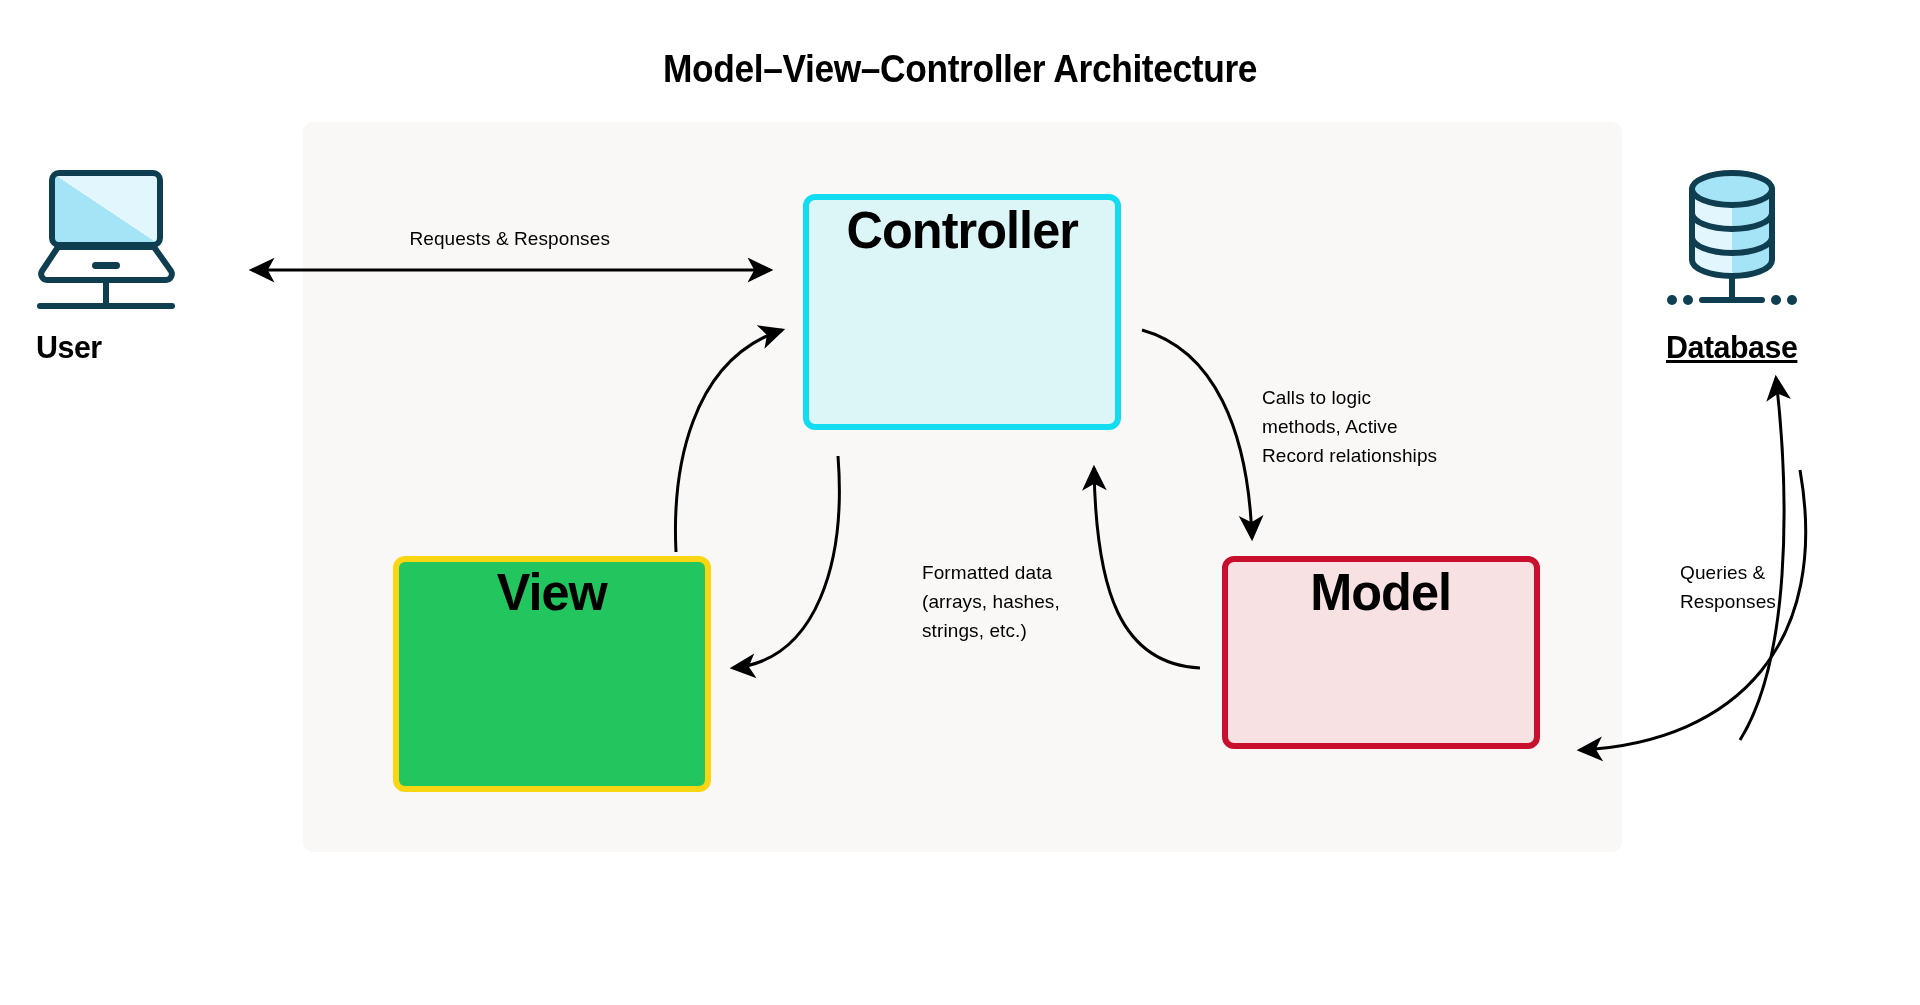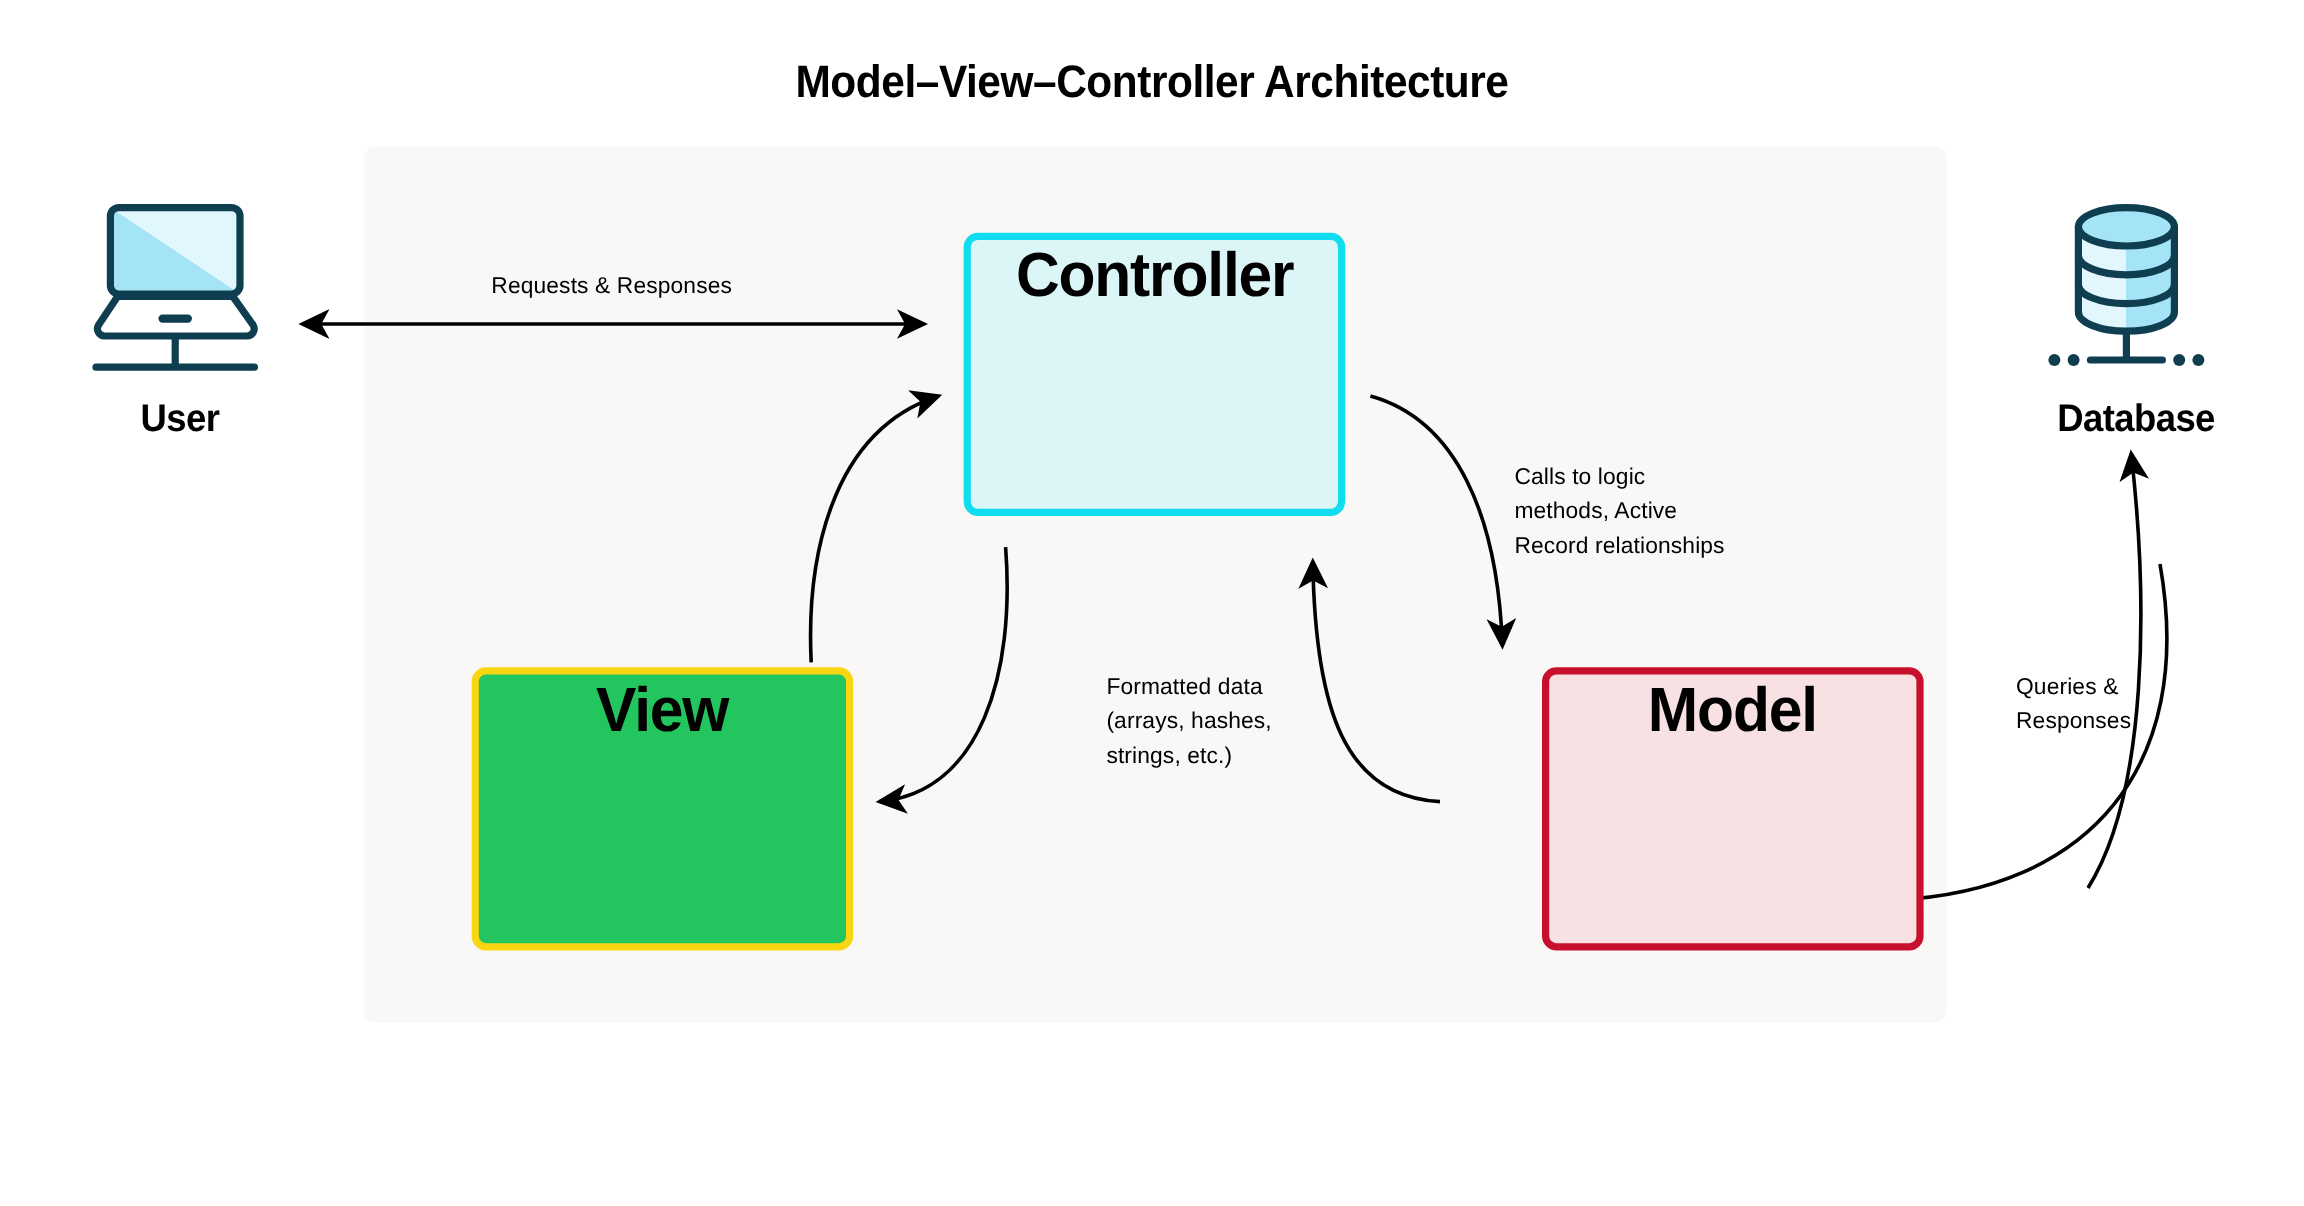--- a/index.html
+++ b/index.html
@@ -74,35 +74,34 @@
   #node-view {
     left: 393px;
     top: 556px;
     width: 318px;
     height: 236px;
     border-width: 6px;
     border-color: #F9D512;
     background: #22c55e;
   }
   #node-model {
-    left: 1285px;
+    left: 1222px;
     top: 556px;
     width: 318px;
-    height: 236px;
+    height: 193px;
     border-width: 6px;
     border-color: #C8102E;
     background: #F8E1E3;
   }
   
   .endpoint {
     position: absolute;
-    text-align: center;
   }
   #endpoint-user { left: 30px; top: 165px; width: 240px; }
-  #endpoint-database { left: 1660px; top: 165px; width: 240px; }
+  #endpoint-database { left: 1660px; top: 165px; width: 240px; text-decoration: underline; }
   .endpoint-label {
     font-size: 32px;
     font-weight: 700;
     letter-spacing: -0.5px;
     color: #000000;
     margin-top: 10px;
     transform: scaleX(0.95);
   }
   
   .edge-label {

